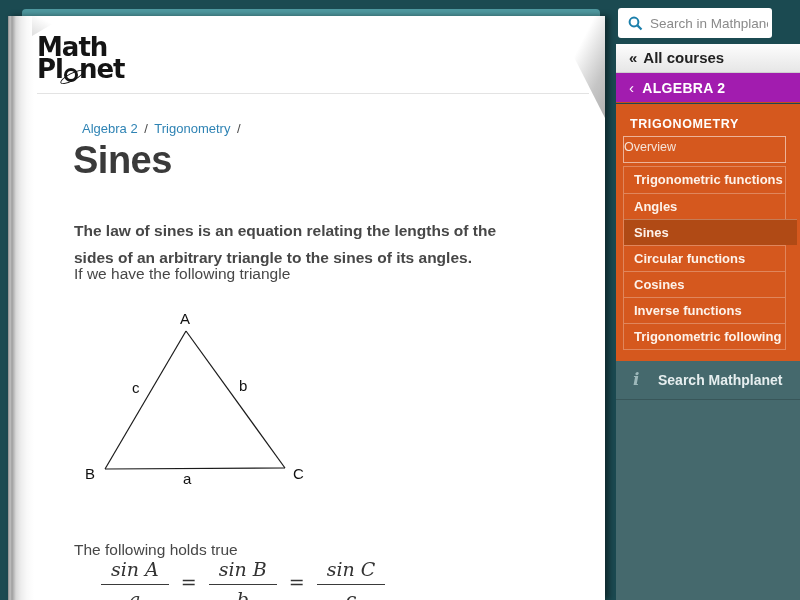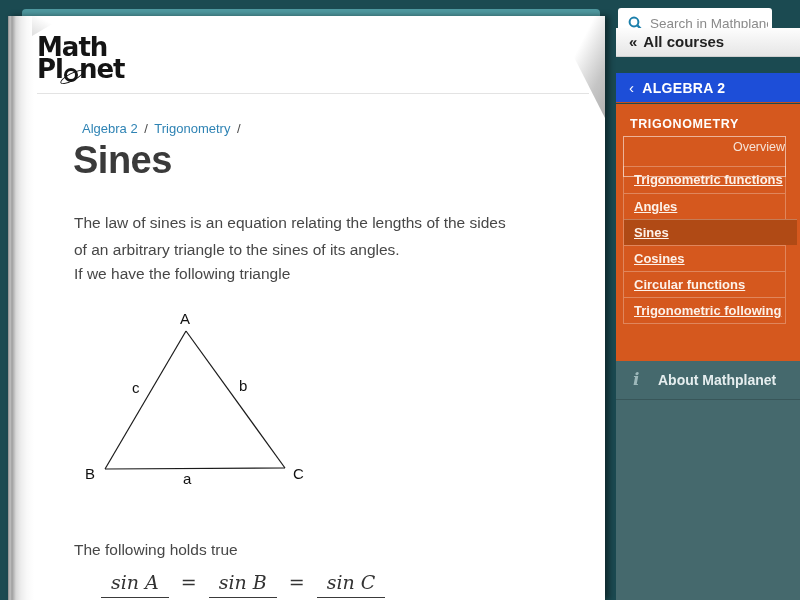--- a/index.html
+++ b/index.html
@@ -56,82 +56,82 @@
 
   
   .breadcrumb { position:absolute; left:82px; top:121px; font-size:13px; color:#4a4a4a; }
   .breadcrumb a { color:#2e83b4; text-decoration:none; cursor:pointer; }
   .breadcrumb .sep { color:#4a4a4a; padding:0 3px; }
   .page-title {
     position:absolute; left:73px; top:139px; font-size:38px; font-weight:bold;
     color:#3a3a3a; letter-spacing:-0.5px;
   }
   .para { position:absolute; left:74px; width:432px; font-size:15.5px; line-height:27px; color:#474747; }
-  .p1 { top:209px; }
+  .p1 { top:217px;font-weight:bold; }
   .p2 { top:260px; }
   .p3 { top:536px; }
 
   .triangle-figure { position:absolute; left:73px; top:299px; }
 
   
   .formula {
     position:absolute; left:101px; top:558px; display:flex; align-items:flex-start;
     font-family:"DejaVu Serif", serif; font-style:italic; font-size:19px; color:#333;
   }
   .frac { display:inline-block; text-align:center; }
-  .frac .num { display:block; padding:0 10px 4px;margin-top:13px; }
+  .frac .num { display:block; padding:0 10px 4px; }
   .frac .bar { display:block; height:0; border-top:1.6px solid #3a3a3a; }
   .frac .den { display:block; padding-top:3px; }
   .eq { padding:13px 12px 0; font-style:normal; }
 
   
   .sidebar { position:absolute; left:616px; top:0; width:184px; height:600px; }
   .search-box {
     position:absolute; left:2px; top:8px; width:154px; height:30px;
     background:#ffffff; border-radius:3px; display:flex; align-items:center;
   }
   .search-box svg { margin:0 7px 0 10px; flex:none; }
   .search-input {
     border:none; outline:none; background:transparent; width:118px;
     font-family:"Liberation Sans", sans-serif; font-size:13.5px; color:#333;
   }
   .search-input::placeholder { color:#8a8a8a; opacity:1; }
 
   .all-courses {
-    position:absolute; left:0; top:28px; width:184px; height:29px;
+    position:absolute; left:0; top:44px; width:184px; height:29px;
     background:linear-gradient(#fdfdfd,#e6e6e6); border-bottom:1px solid #cfcfcf;
     color:#222; font-weight:bold; font-size:15px; line-height:28px;
     padding-left:13px; cursor:pointer;
   }
   .all-courses .chev { font-weight:bold; margin-right:6px; }
   .course-bar {
     position:absolute; left:0; top:73px; width:184px; height:30px;
-    background:#1d4ed8; border-bottom:1px solid #c24f1d;
+    background:#a21caf; border-bottom:1px solid #c24f1d;
     color:#ffffff; font-weight:bold; font-size:14px; line-height:30px;
     padding-left:13px; letter-spacing:0.3px; cursor:pointer;
   }
   .course-bar .chev { font-weight:normal; margin-right:8px; font-size:15px; }
 
   .orange-region { position:absolute; left:0; top:104px; width:184px; height:257px; background:#d5581e; }
   .section-title {
     position:absolute; left:14px; top:13px; color:#ffffff; font-weight:bold;
     font-size:12.5px; letter-spacing:0.6px;
   }
   .overview-btn {
-    position:absolute; left:7px; top:32px; width:163px; height:41px;
+    position:absolute; left:7px; top:32px; width:163px; height:27px;
     border:1px solid rgba(255,255,255,0.55); color:#f6e3d7;
-    font-size:12.5px; text-align:right; line-height:21px; cursor:pointer;
+    font-size:12.5px; text-align:left; line-height:21px; cursor:pointer;
   }
   .menu {
     position:absolute; left:7px; top:62px; width:163px; list-style:none;
     border:1px solid rgba(255,255,255,0.28);
   }
   .menu li {
     height:26px; line-height:25px; padding-left:10px;
-    color:#fdf2ea; font-size:13px; font-weight:bold; cursor:pointer;text-decoration:underline;
+    color:#fdf2ea; font-size:13px; font-weight:bold; cursor:pointer;
   }
   .menu li + li { border-top:1px solid rgba(255,255,255,0.28); }
   .menu li.selected { background:#b04a15; margin-right:-12px; }
 
   .teal-region { position:absolute; left:0; top:361px; width:184px; height:239px; background:#45696d; }
   .about-row {
     position:relative; height:39px; cursor:pointer;
     border-bottom:1px solid rgba(0,0,0,0.18);
   }
   .about-row .info-i {
@@ -233,28 +233,29 @@
       <span class="chev">‹</span><span>ALGEBRA 2</span>
     </div>
 
     <div class="orange-region">
       <div class="section-title">TRIGONOMETRY</div>
       <div class="overview-btn">Overview</div>
       <ul class="menu">
         <li>Trigonometric functions</li>
         <li>Angles</li>
         <li class="selected">Sines</li>
+        <li>Circular functions</li>
         <li>Cosines</li>
-        <li>Circular functions</li>
+        <li>Inverse functions</li>
         <li>Trigonometric following</li>
       </ul>
     </div>
 
     <div class="teal-region">
       <div class="about-row">
         <span class="info-i">i</span>
-        <span class="about-label">About Mathplanet</span>
+        <span class="about-label">Search Mathplanet</span>
       </div>
 
     </div>
   </div>
 
 </div>
 
 </body></html>

